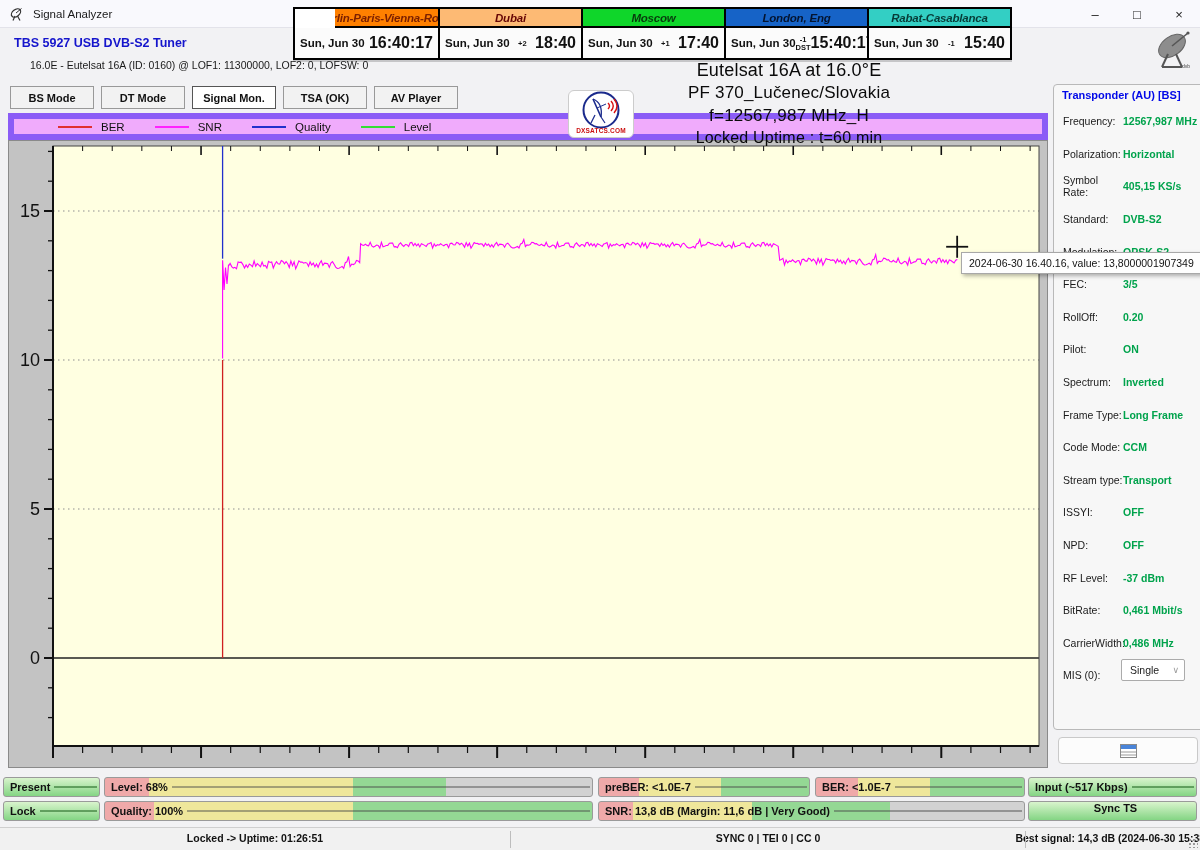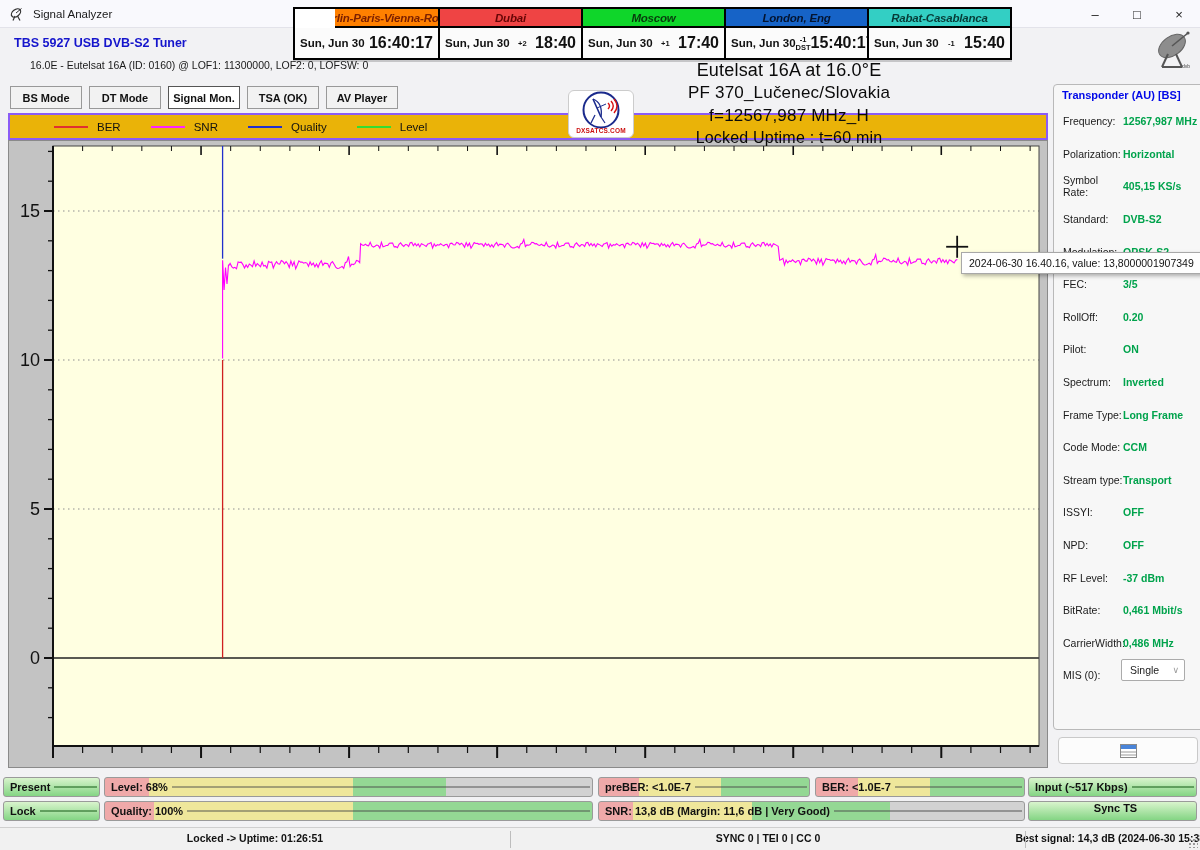--- a/index.html
+++ b/index.html
@@ -43,26 +43,26 @@
   .sat-icon { position:absolute; left:1148px; top:26px; width:50px; height:44px; }
   
   .hdr { position:absolute; left:789px; transform:translateX(-50%); white-space:nowrap;
          color:#0a0a0a; z-index:7; letter-spacing:.2px; }
   .hdr-sat     { top:60px;  font-size:18px; }
   .hdr-station { top:83px;  font-size:17px; }
   .hdr-freq    { top:106px; font-size:17px; }
   .hdr-uptime  { top:129px; font-size:16px; }
   
   .modes { position:absolute; left:10px; top:86px; display:flex; gap:7px; z-index:5; }
-  .mode-btn { width:72px; height:23px; font-family:inherit; font-size:11px; font-weight:bold;
+  .mode-btn { width:84px; height:23px; font-family:inherit; font-size:11px; font-weight:bold;
               background:#f2f2f2; border:1px solid #999; color:#111; }
   .mode-btn.active { background:#ffffff; border:1px solid #555; }
   
   .legend-strip { position:absolute; left:8px; top:113px; width:1040px; height:27px;
-                  background:#eab308; border:2px solid #8b5cf6; display:flex; align-items:center;
+                  background:#f0abfc; border:6px solid #8b5cf6; display:flex; align-items:center;
                   padding-left:44px; gap:30px; z-index:2; }
   .legend-item { display:flex; align-items:center; gap:9px; }
   .legend-line { width:34px; height:2px; }
   .legend-label { font-size:11.5px; color:#111; }
   
   .logo { position:absolute; left:568px; top:90px; width:66px; height:48px; z-index:8;
           background:#ffffff; border:1px solid #ccc; border-radius:6px;
           display:flex; flex-direction:column; align-items:center; }
   .logo-text { font-size:6.5px; font-weight:bold; color:#cc1111; letter-spacing:.2px; margin-top:-2px; }
   
@@ -131,21 +131,21 @@
 <div class="clocks" id="clocks">
     <div class="clock-col">
       <div class="clock-head" style="background: rgb(255, 128, 0); color: rgb(124, 32, 0); margin-left: 40px;">Berlin-Paris-Vienna-Roma</div>
       <div class="clock-time">
         <div class="c-date">Sun, Jun 30</div>
         <div class="c-off"></div>
         <div class="c-time">16:40:17</div>
       </div>
     </div>
     <div class="clock-col">
-      <div class="clock-head" style="background: #ef4444; color: rgb(102, 5, 5);">Dubai</div>
+      <div class="clock-head" style="background: #fdba74; color: rgb(102, 5, 5);">Dubai</div>
       <div class="clock-time">
         <div class="c-date">Sun, Jun 30</div>
         <div class="c-off">
           <span>+2</span>
         </div>
         <div class="c-time">18:40</div>
       </div>
     </div>
     <div class="clock-col">
       <div class="clock-head" style="background: rgb(15, 214, 42); color: rgb(8, 59, 13);">Moscow</div>

